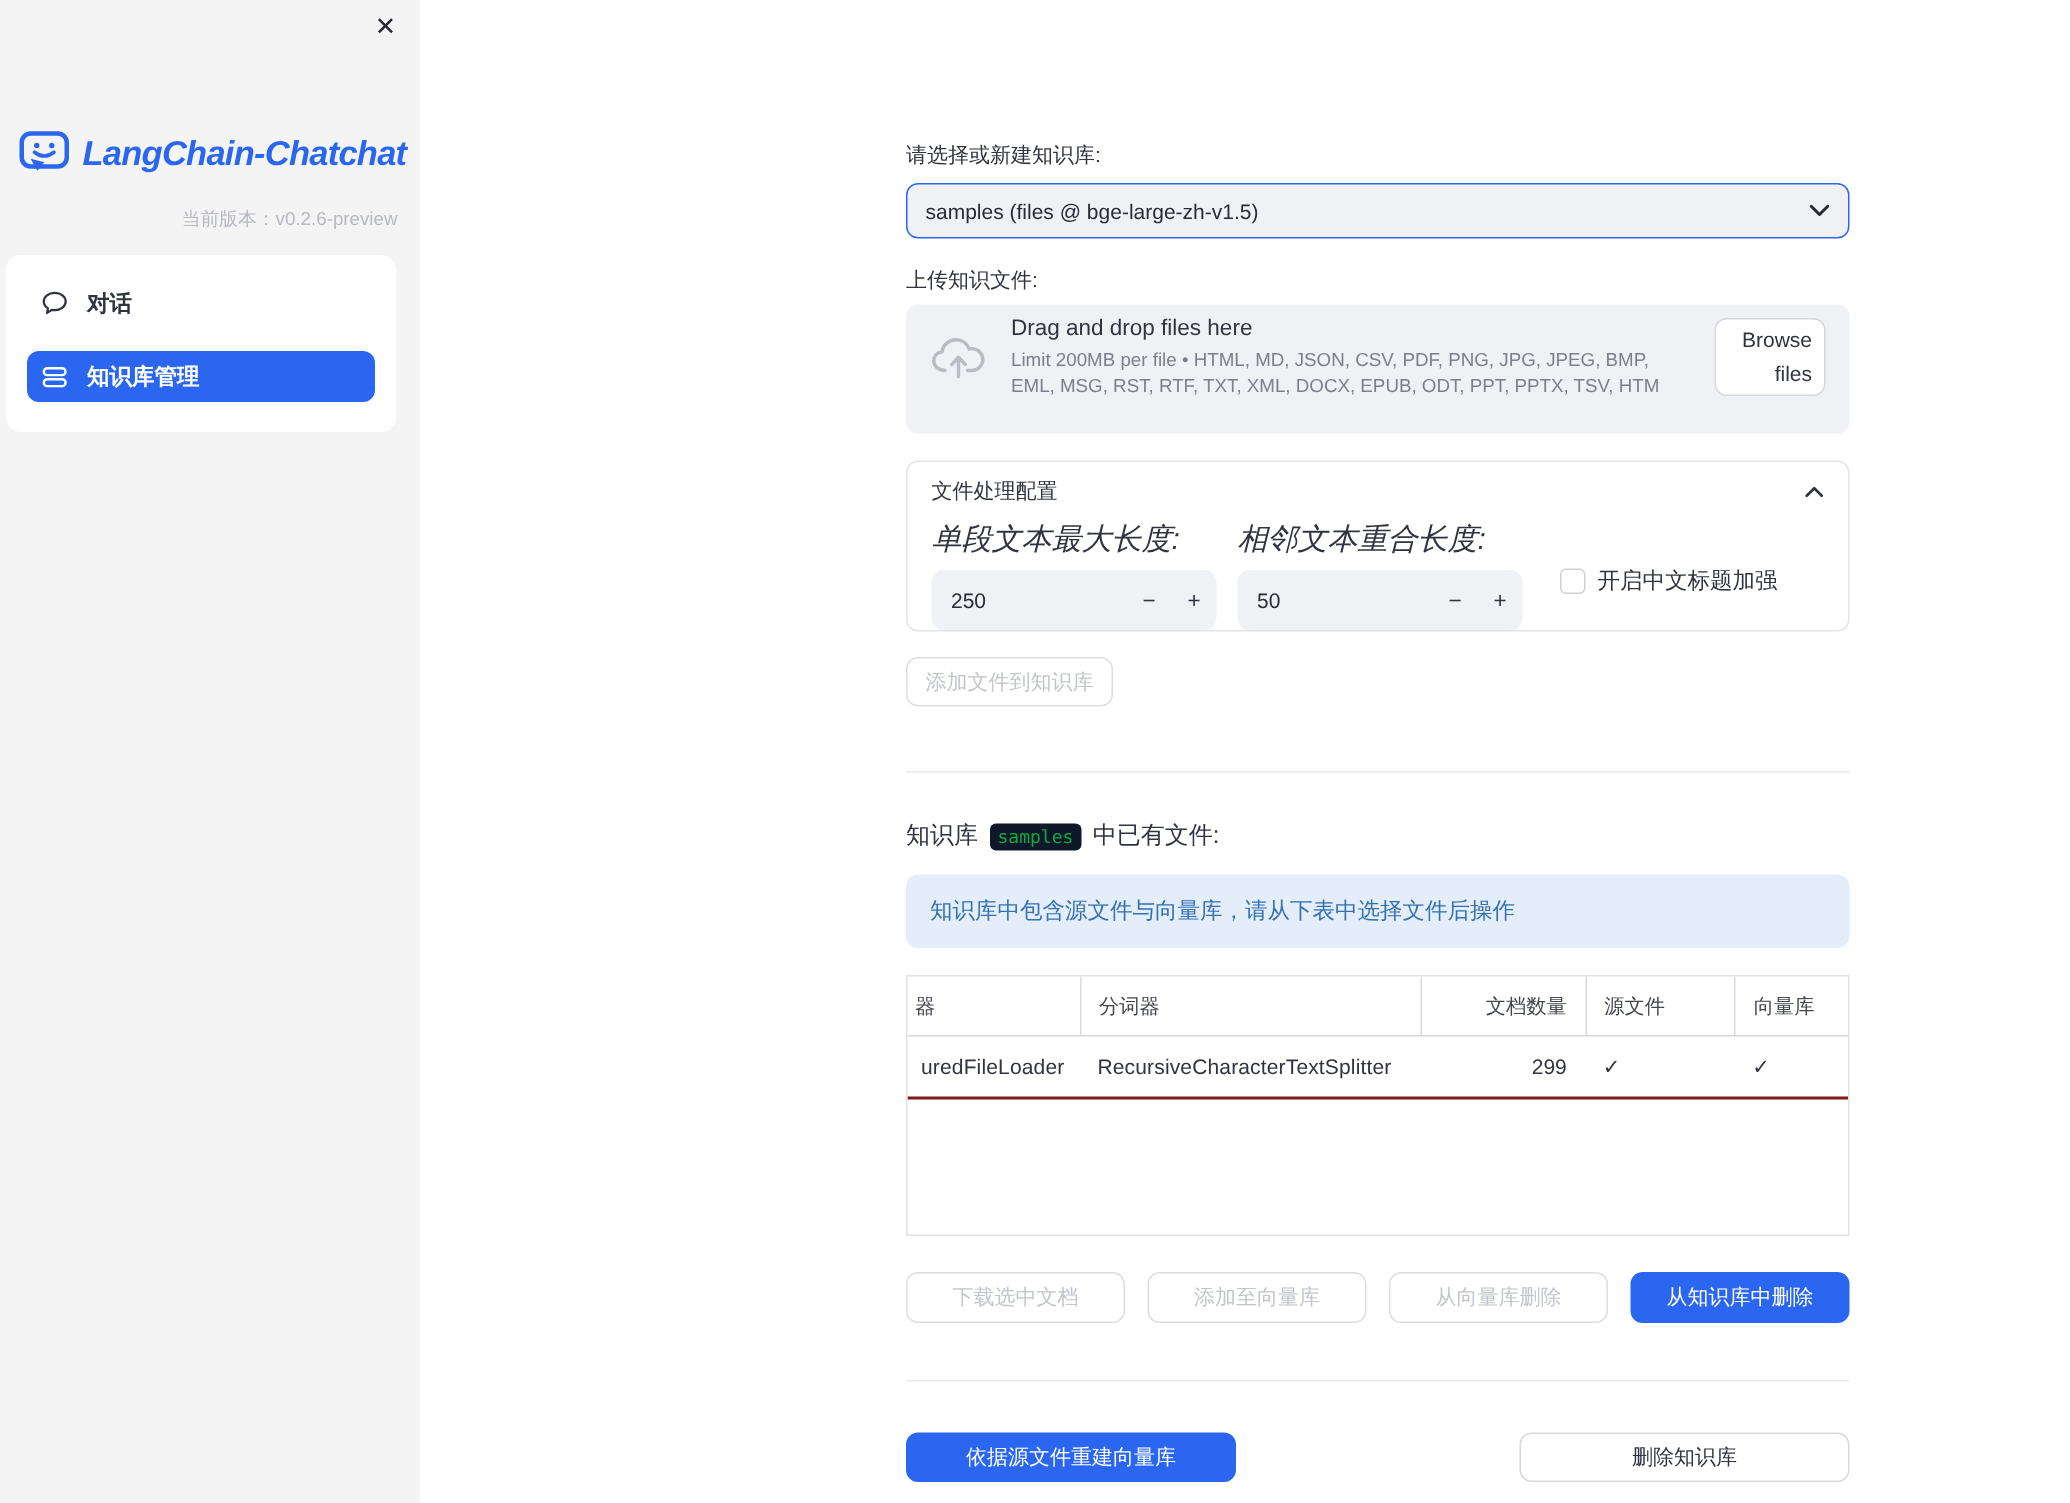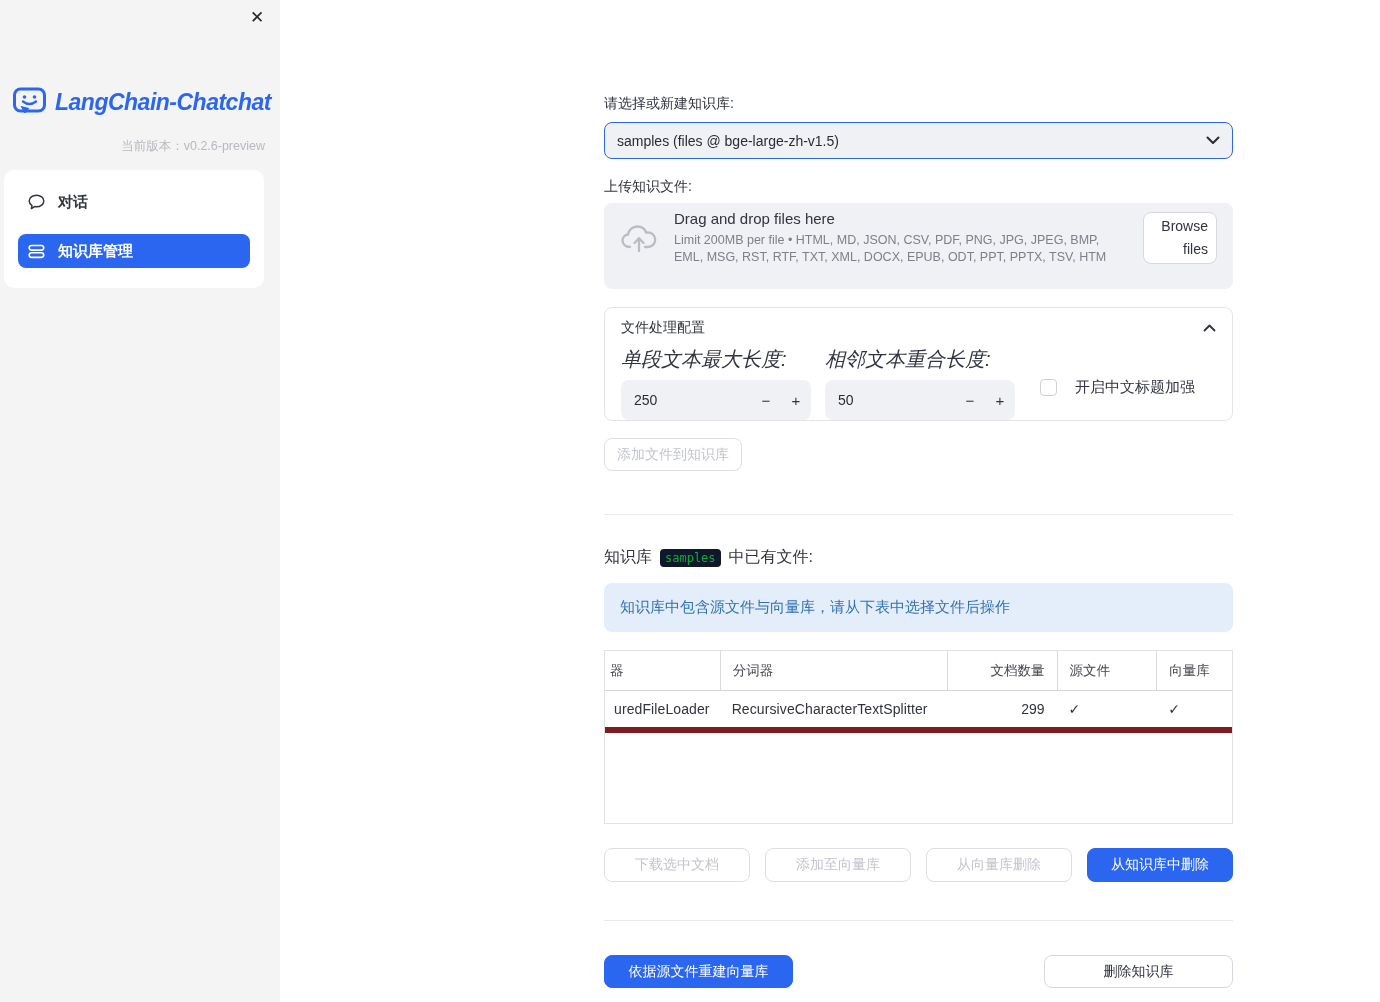--- a/index.html
+++ b/index.html
@@ -45,21 +45,21 @@
   .expander { margin-top:18px; border:1px solid #e3e4e8; border-radius:8px; height:114px; }
   .exp-header { display:flex; align-items:center; justify-content:space-between;
     padding:11px 16px 0 16px; cursor:pointer; }
   .exp-title { font-size:14px; color:#31333f; }
   .exp-body { display:flex; align-items:flex-start; padding:9px 16px 0 16px; gap:14px; }
   .num-group { width:190px; }
   .num-label { font-size:20px; margin-bottom:7px; white-space:nowrap;font-style:italic; }
   .num-input { height:40px; background:#f0f1f4; border-radius:8px; display:flex; align-items:center; }
   .num-value { flex:1; padding-left:13px; font-size:14px; color:#2a2c35; }
   .step-btn { width:30px; text-align:center; font-size:15px; color:#31333f; cursor:pointer; user-select:none; }
-  .chk-group { display:flex; align-items:center; gap:18px; margin-top:32px; margin-left:11px; }
+  .chk-group { display:flex; align-items:center; gap:8px; margin-top:32px; margin-left:11px; }
   .chk-box { width:17px; height:17px; background:#ffffff; border:1px solid #cdd0d6; border-radius:4px; cursor:pointer; }
   .chk-label { font-size:15px; color:#31333f; }
 
   .btn { border-radius:8px; font-size:14px; display:flex; align-items:center; justify-content:center;
     cursor:pointer; white-space:nowrap; }
   .btn-disabled { background:#ffffff; border:1px solid #dcdee2; color:#c2c5cc; cursor:default; }
   .btn-secondary { background:#ffffff; border:1px solid #d6d8dd; color:#31333f; }
   .btn-primary { background:#2b66f0; border:1px solid #2b66f0; color:#ffffff; }
   .add-btn { margin-top:17px; width:138px; height:33px; }
 
@@ -73,31 +73,31 @@
     display:flex; align-items:center; padding:0 16px; font-size:15px; color:#3371b3; }
 
   .df-table { margin-top:18px; height:174px; border:1px solid #e1e2e6; background:#ffffff; overflow:hidden; }
   .df-row { display:flex; }
   .df-head { height:40px; border-bottom:1px solid #d6d7db; }
   .df-cell { display:flex; align-items:center; padding:0 12px; overflow:hidden; white-space:nowrap; }
   .df-cell.hsep { border-left:1px solid #dadbdf; }
   .c1 { width:115px; } .c2 { width:228px; } .c3 { width:110px; justify-content:flex-end; }
   .c4 { width:100px; } .c5 { width:76px; }
   .df-head .df-cell { font-size:13.5px; color:#45474f; }
-  .df-body-row { height:42px; border-bottom:6px solid #7f1d1d; font-size:14px; color:#31333f;justify-content:flex-end; }
+  .df-body-row { height:42px; border-bottom:2px solid #7f1d1d; font-size:14px; color:#31333f;justify-content:flex-end; }
   .clip-l { margin-left:-7px; }
   .clip-s { margin-left:-3px; }
   .mono-ish { letter-spacing:0.1px; }
 
   .actions-row { margin-top:24px; display:flex; justify-content:space-between; }
   .actions-row .btn { width:146px; height:34px; }
 
   .h-divider2 { margin-top:38px; height:1px; background:#e8e9ec; }
   .bottom-row { margin-top:34px; display:flex; justify-content:space-between; }
-  .bottom-row .btn { width:189px; height:33px; }
+  .bottom-row .btn { width:220px; height:33px; }
 
   svg { display:block; }
 </style>
 </head>
 <body>
 
 <div class="sidebar">
   <div class="close-btn">✕</div>
 
   <div class="logo-row">

